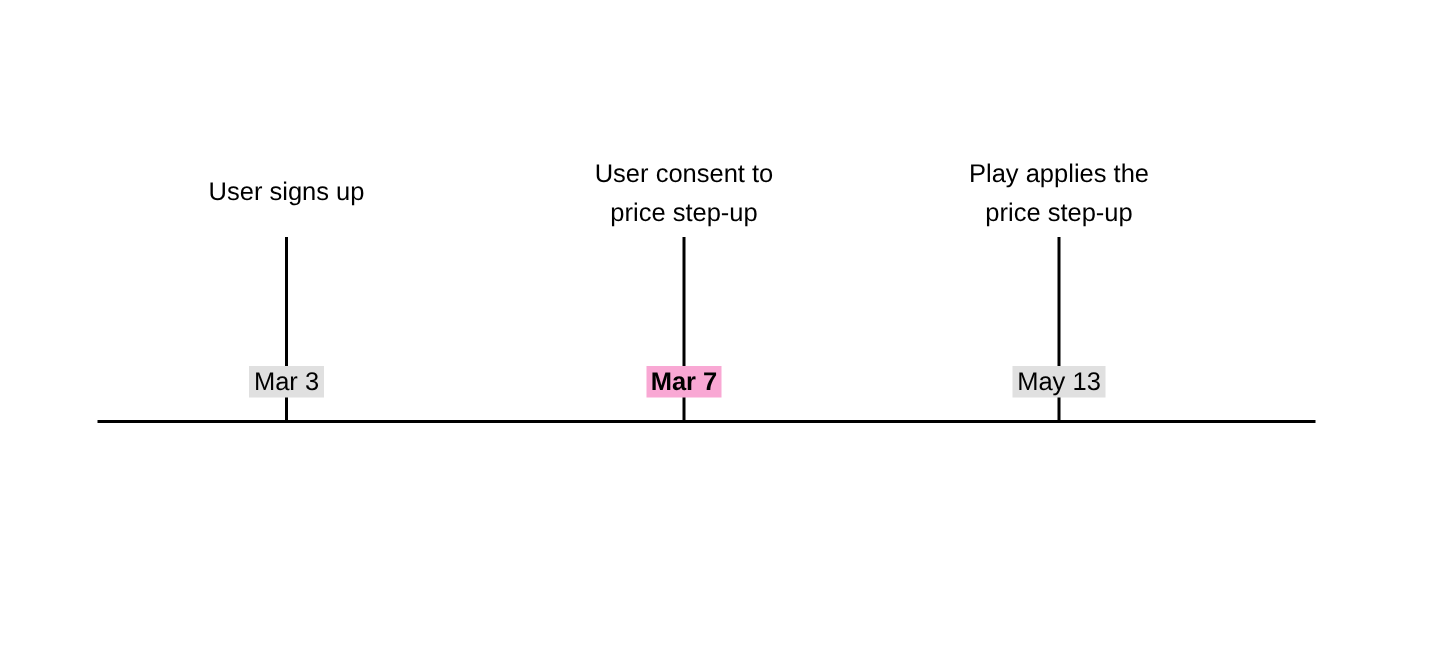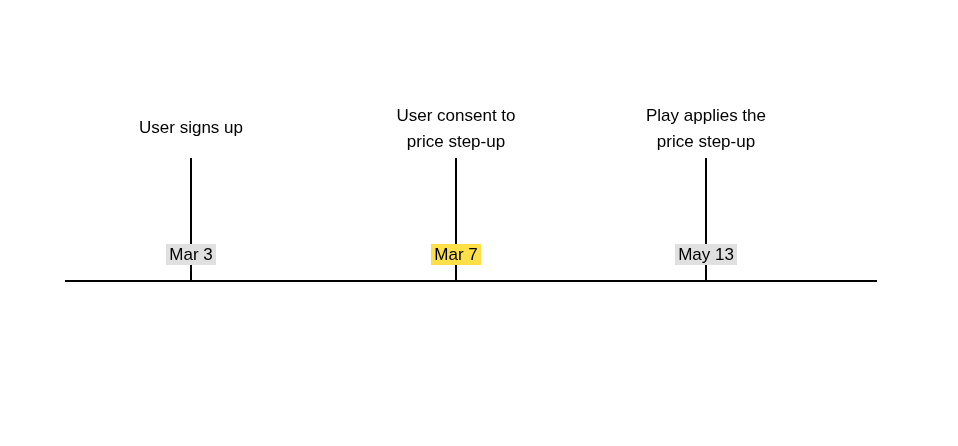--- a/index.html
+++ b/index.html
@@ -108,21 +108,21 @@
     <div class="date-label">
       <span style="background: rgb(224, 224, 224);">Mar 3</span>
     </div>
   </div>
 
   <div class="event" id="event-1" style="left: 456px;">
     <div class="tick"></div>
     <div class="event-title two-line">User consent to
 price step-up</div>
     <div class="date-label">
-      <span style="background: #fde047;">Mar 7</span>
+      <span style="background: #f9a8d4; font-weight: bold;">Mar 7</span>
     </div>
   </div>
 
   <div class="event" id="event-2" style="left: 706px;">
     <div class="tick"></div>
     <div class="event-title two-line">Play applies the
 price step-up</div>
     <div class="date-label">
       <span style="background: rgb(224, 224, 224);">May 13</span>
     </div>

